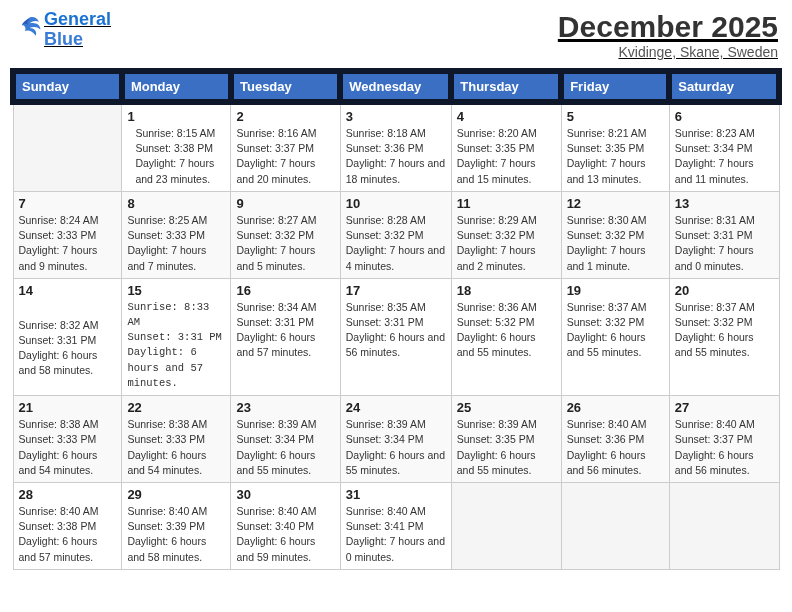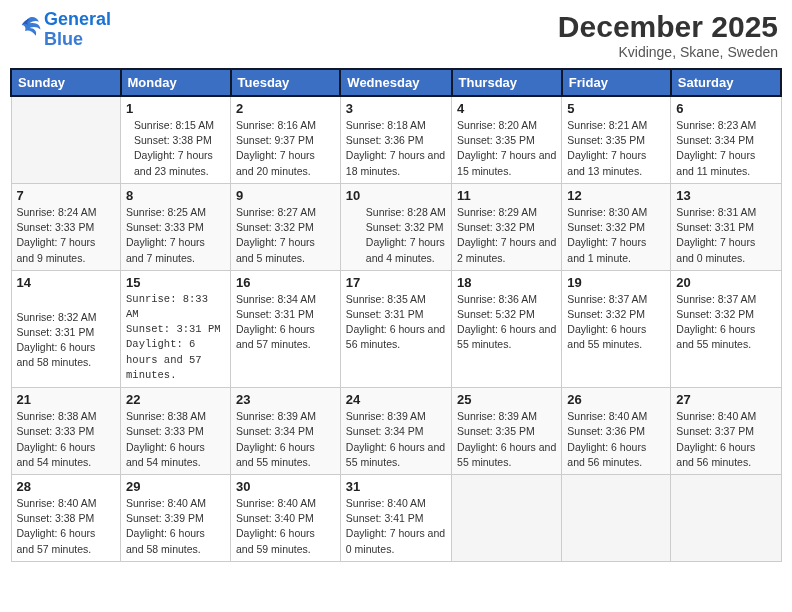--- a/index.html
+++ b/index.html
@@ -9,20 +9,21 @@
       width: 792px;
       min-height: 612px;
       padding: 10px;
     }
     .header {
       display: flex;
       justify-content: space-between;
       align-items: flex-start;
       margin-bottom: 8px;
       padding: 0 4px;
+      text-decoration: underline;
     }
     .logo {
       display: flex;
       align-items: center;
       gap: 2px;
     }
     .logo-text {
       font-size: 18px;
       font-weight: bold;
       color: #333;
@@ -52,21 +53,21 @@
       border-collapse: collapse;
       font-size: 11px;
     }
     th {
       background: #3a6fc4;
       color: #fff;
       text-align: left;
       padding: 5px 6px;
       font-size: 13px;
       font-weight: bold;
-      border: 2px solid #0f172a;
+      border: 6px solid #0f172a;
     }
     td {
       vertical-align: top;
       border: 1px solid #ccc;
       padding: 4px 5px;
       width: 113px;
       min-height: 80px;
       background: #fff;
     }
     td.empty {
@@ -130,21 +131,21 @@
         <td class="empty"></td>
         <td>
           <span class="day-num">1</span>
           <div class="day-info" style="white-space: pre-line; margin-left: 8px;">Sunrise: 8:15 AM
 Sunset: 3:38 PM
 Daylight: 7 hours and 23 minutes.</div>
         </td>
         <td>
           <span class="day-num">2</span>
           <div class="day-info" style="white-space: pre-line;">Sunrise: 8:16 AM
-Sunset: 9:37 PM
+Sunset: 3:37 PM
 Daylight: 7 hours and 20 minutes.</div>
         </td>
         <td>
           <span class="day-num">3</span>
           <div class="day-info" style="white-space: pre-line;">Sunrise: 8:18 AM
 Sunset: 3:36 PM
 Daylight: 7 hours and 18 minutes.</div>
         </td>
         <td>
           <span class="day-num">4</span>
@@ -179,21 +180,21 @@
 Daylight: 7 hours and 7 minutes.</div>
         </td>
         <td>
           <span class="day-num">9</span>
           <div class="day-info" style="white-space: pre-line;">Sunrise: 8:27 AM
 Sunset: 3:32 PM
 Daylight: 7 hours and 5 minutes.</div>
         </td>
         <td>
           <span class="day-num">10</span>
-          <div class="day-info" style="white-space: pre-line; margin-left: 20px;">Sunrise: 8:28 AM
+          <div class="day-info" style="white-space: pre-line;">Sunrise: 8:28 AM
 Sunset: 3:32 PM
 Daylight: 7 hours and 4 minutes.</div>
         </td>
         <td>
           <span class="day-num">11</span>
           <div class="day-info" style="white-space: pre-line;">Sunrise: 8:29 AM
 Sunset: 3:32 PM
 Daylight: 7 hours and 2 minutes.</div>
         </td>
         <td>

